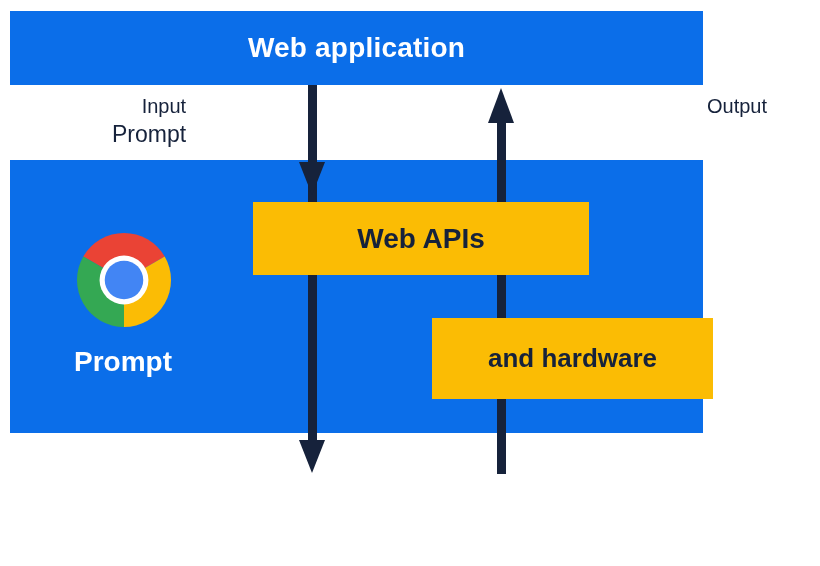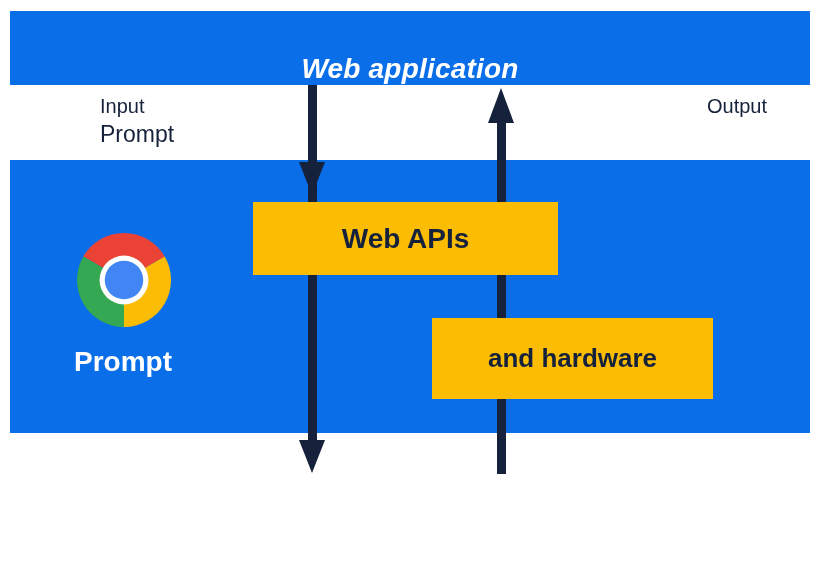--- a/index.html
+++ b/index.html
@@ -13,40 +13,39 @@
   body {
     font-family: "Liberation Sans", "DejaVu Sans", sans-serif;
     width: 820px; height: 566px;
     position: relative;
     overflow: hidden;
   }
   .canvas { position: absolute; inset: 0; background: #ffffff; }
 
   .bar {
     position: absolute;
-    left: 10px; width: 800px;
+    left: 10px; width: 693px;
     background: var(--blue);
-    display: flex; align-items: flex-end; justify-content: center;
+    display: flex; align-items: center; justify-content: center;
     z-index: 1;
-    font-style: italic;
   }
   .top-bar    { top: 11px;  height: 74px; }
   .mid-block  { top: 160px; height: 273px; justify-content: flex-start; }
   .bottom-bar { top: 475px; height: 78px; }
 
   .bar-label {
     color: var(--white-text);
     font-weight: 700;
     font-size: 28px;
     letter-spacing: 0.2px;
   }
 
   
   .io-group { position: absolute; top: 93px; z-index: 2; color: var(--navy); }
-  .io-left  { left: 100px; text-align: left; }
+  .io-left  { left: 112px; text-align: right; }
   .io-right { right: 53px; text-align: right; }
   .io-line1 { font-size: 20px; font-weight: 400; line-height: 27px; }
   .io-line2 { font-size: 23px; font-weight: 400; line-height: 28px; }
 
   
   .chrome-logo { position: absolute; left: 77px; top: 233px; width: 94px; height: 94px; z-index: 2; }
   .browser-label {
     position: absolute; left: 43px; top: 346px; width: 160px;
     text-align: center;
     color: var(--white-text); font-weight: 700; font-size: 28px;
@@ -56,21 +55,21 @@
   
   .yellow-box {
     position: absolute;
     background: var(--yellow);
     color: var(--navy);
     font-weight: 700;
     display: flex; flex-direction: column; align-items: center; justify-content: center;
     text-align: center;
     z-index: 4;
   }
-  .webapis-box  { left: 253px; top: 202px; width: 305px; height: 73px; font-size: 28px; }
+  .webapis-box  { left: 253px; top: 202px; width: 336px; height: 73px; font-size: 28px; }
   .builtin-box  { left: 432px; top: 318px; width: 281px; height: 81px; font-size: 26px; line-height: 33px; }
 
   
   .arrow-shaft {
     position: absolute; width: 9px;
     background: var(--navy);
     z-index: 3;
   }
   .shaft-down { left: 308px; top: 85px;  height: 358px; }
   .shaft-up   { left: 497px; top: 121px; height: 353px; }

